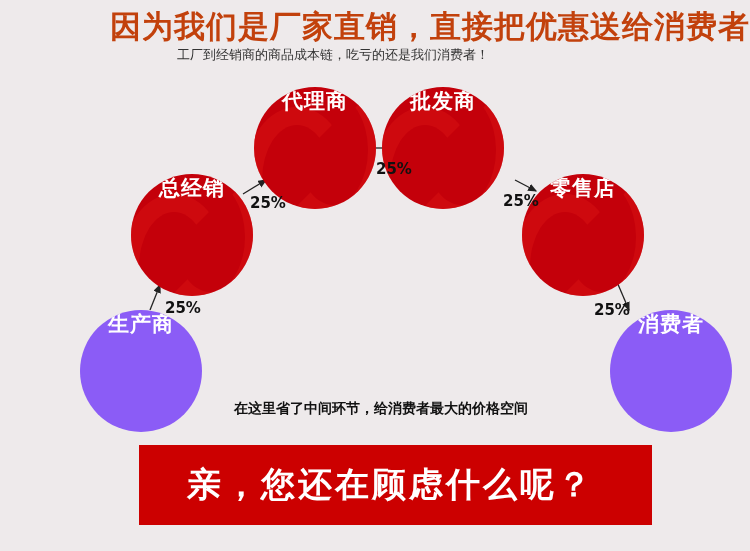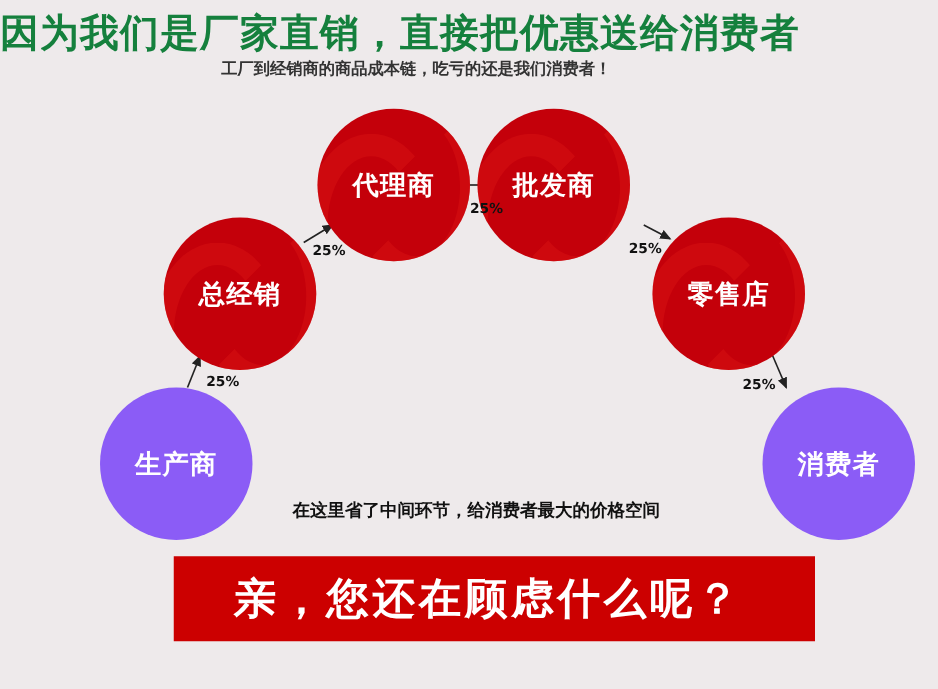--- a/index.html
+++ b/index.html
@@ -1,35 +1,35 @@
 <!DOCTYPE html>
 <html><head>
   <meta charset="utf-8">
   <style>
     html, body { margin:0; padding:0; }
     body { width:750px; height:551px; background:#eeeaeb; position:relative; overflow:hidden;
            font-family:"DejaVu Sans", "Liberation Sans", sans-serif; }
-    .title { position:absolute; left:0; top:6px; width:750px; text-align:left;
-             font-size:31px; font-weight:bold; color:#15803d; letter-spacing:1px; }
+    .title { position:absolute; left:0; top:6px; width:750px; text-align:right;
+             font-size:31px; font-weight:bold; color:#c2410c; letter-spacing:1px; }
     .subtitle { position:absolute; left:0; top:46px; width:666px; text-align:center;
-                font-size:13px; color:#333;font-weight:bold; }
+                font-size:13px; color:#333; }
     .circle { position:absolute; width:122px; height:122px; border-radius:50%;
-              display:flex; align-items:center; justify-content:center; overflow:hidden; }
+              display:flex; justify-content:center; overflow:hidden; }
     .circle.red { background:#c4000a; }
     .circle.red::before { content:""; position:absolute; left:-10px; top:20px; width:70px; height:110px;
               border:18px solid rgba(220,20,20,0.45); border-radius:50%; border-right-color:transparent; border-bottom-color:transparent; }
     .circle.red::after { content:""; position:absolute; right:-10px; top:-10px; width:70px; height:110px;
               border:18px solid rgba(220,20,20,0.45); border-radius:50%; border-left-color:transparent; border-top-color:transparent; }
     .circle.black { background:#8b5cf6; }
     .circle .label { position:relative; z-index:2; color:#fff; font-size:21px; font-weight:bold; letter-spacing:1px; }
-    .pct { position:absolute; font-size:11px; font-weight:bold; color:#111; }
+    .pct { position:absolute; font-size:15px; font-weight:bold; color:#111; }
     svg.arrows { position:absolute; left:0; top:0; }
     .note { position:absolute; left:0; top:400px; width:750px; text-align:center;
             font-size:14px; font-weight:bold; color:#111; padding-left:6px; }
-    .banner { position:absolute; left:139px; top:445px; width:513px; height:68px; background:#cc0000;
+    .banner { position:absolute; left:139px; top:445px; width:513px; height:80px; background:#cc0000;
               display:flex; align-items:center; padding-left:48px; box-sizing:border-box; }
     .banner span { color:#fff; font-size:34px; font-weight:bold; letter-spacing:3px; }
   </style>
 </head>
 <body>
 
 <div class="title">因为我们是厂家直销，直接把优惠送给消费者</div>
 <div class="subtitle">工厂到经销商的商品成本链，吃亏的还是我们消费者！</div>
 
 <svg class="arrows" width="750" height="551">

